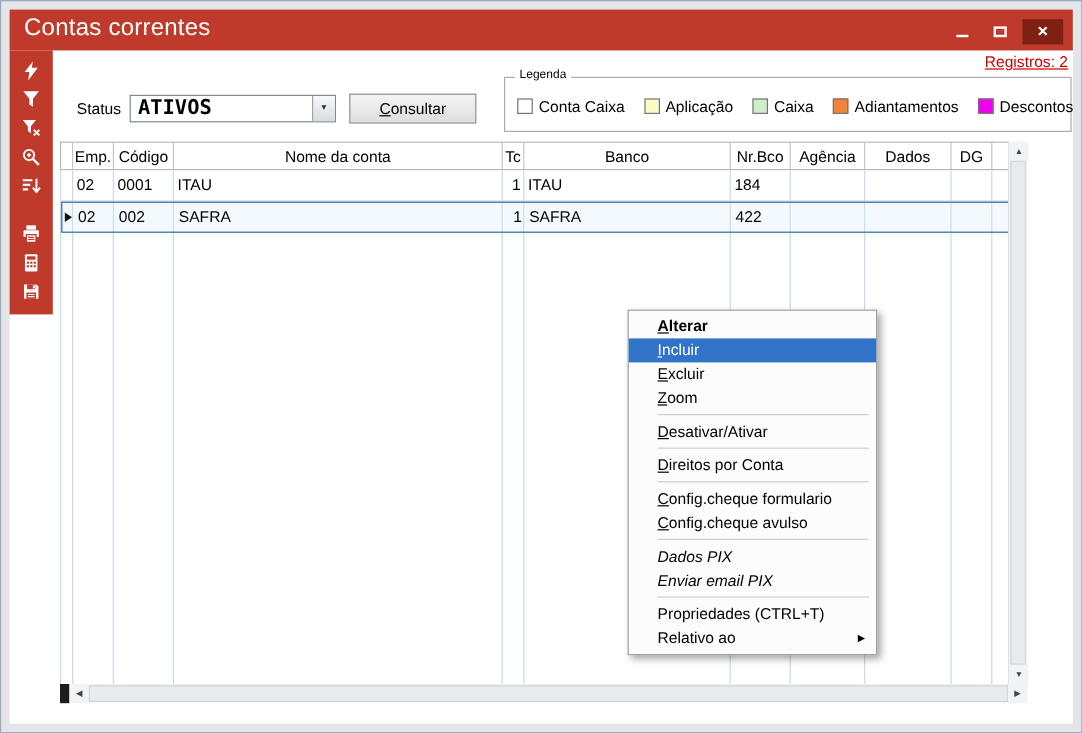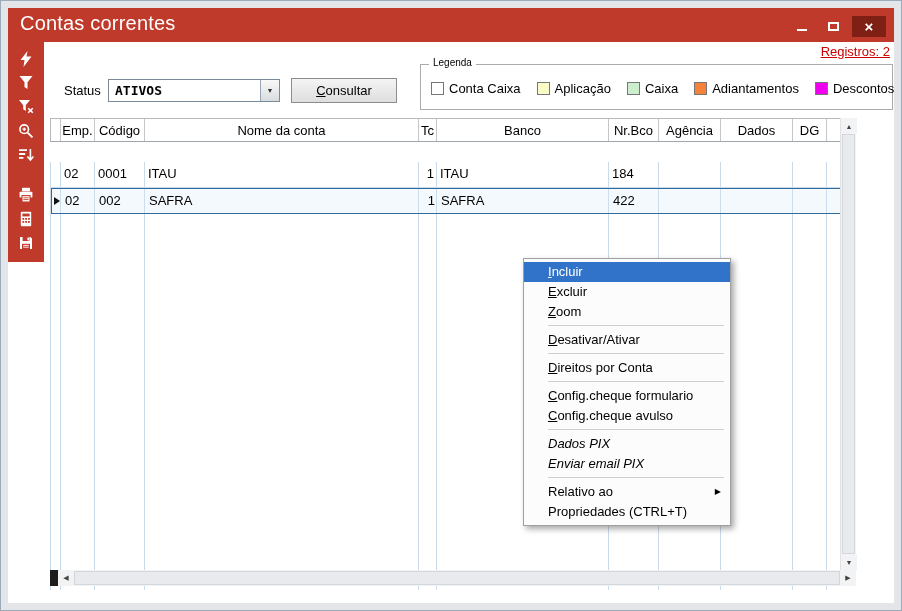--- a/index.html
+++ b/index.html
@@ -28,21 +28,21 @@
              display: flex; flex-direction: column; align-items: center; padding: 6px 0 8px; gap: 2px; }
   .tbtn { width: 28px; height: 22px; display: flex; align-items: center; justify-content: center; cursor: pointer; }
   .tbtn.group-start { margin-top: 16px; }
   .tbtn svg { display: block; }
 
   
   .status-label { position: absolute; left: 64px; top: 83px; font-size: 13px; color: #000; }
   .combo { position: absolute; left: 108px; top: 79px; width: 172px; height: 23px; background: #fff;
            border: 1px solid #7A8A99; display: flex; align-items: stretch; cursor: default; }
   .combo-value { flex: 1; padding-left: 6px; font-family: "DejaVu Sans Mono", monospace; font-weight: bold;
-                 font-size: 13px; line-height: 21px; }
+                 font-size: 17px; line-height: 21px; }
   .combo-btn { width: 19px; border-left: 1px solid #98A5B3; background: linear-gradient(#F8F8F8, #D9DCDF);
                display: flex; align-items: center; justify-content: center; }
   .combo-arrow { font-size: 7px; color: #333; }
   .consult-btn { position: absolute; left: 291px; top: 78px; width: 106px; height: 25px;
                  background: linear-gradient(#F4F4F4, #DEDEDE); border: 1px solid #8C8C8C;
                  display: flex; align-items: center; justify-content: center; font-size: 13px; cursor: pointer; }
   .mn-first { display: block; }
   .mn-first::first-letter { text-decoration: underline; }
 
   
@@ -60,21 +60,21 @@
   .hc, .gc, .gcol { flex: 0 0 auto; }
 
   .grid-header { position: absolute; left: 50px; top: 118px; width: 790px; height: 24px; display: flex;
                  background: #fff; border-top: 1px solid #B9B9B9; border-bottom: 1px solid #9FA6AD;
                  border-left: 1px solid #B9B9B9; }
   .hc { border-right: 1px solid #C6C6C6; font-size: 13px; color: #000; display: flex; align-items: center;
         justify-content: center; white-space: nowrap; overflow: hidden; cursor: default; }
   .hc.wf { border-right: none; }
 
   .grid-body { position: absolute; left: 50px; top: 142px; width: 790px; height: 428px; background: #fff;
-               border-left: 1px solid #C9DAEA; margin-top: 20px; }
+               border-left: 1px solid #C9DAEA; }
   .gcols { position: absolute; inset: 0; display: flex; }
   .gcol { height: 100%; border-right: 1px solid #C9DAEA; }
   .gcol.wf { border-right: none; }
 
   .grid-row { position: absolute; left: 0; width: 790px; height: 26px; display: flex;
               border-bottom: 1px solid #C9DAEA; cursor: pointer; }
   .row-0 { top: 0; }
   .row-1 { top: 26px; }
   .grid-row.selected { border: 1px solid #2F6B9E; background: rgba(216,233,247,0.28); }
   .gc { font-size: 13px; line-height: 24px; padding: 0 3px; white-space: nowrap; overflow: hidden; }
@@ -322,20 +322,23 @@
     <div class="sb-btn sb-left">
         <span class="sb-glyph">◀</span>
       </div>
     <div class="hthumb"></div>
     <div class="sb-btn sb-right">
         <span class="sb-glyph">▶</span>
       </div>
   </div>
 
   <div class="context-menu">
+    <div class="mi mn bold">
+        <span class="milabel">Alterar</span>
+      </div>
     <div class="mi mn hl">
         <span class="milabel">Incluir</span>
       </div>
     <div class="mi mn">
         <span class="milabel">Excluir</span>
       </div>
     <div class="mi mn">
         <span class="milabel">Zoom</span>
       </div>
     <div class="msep"></div>
@@ -354,22 +357,22 @@
         <span class="milabel">Config.cheque avulso</span>
       </div>
     <div class="msep"></div>
     <div class="mi italic">
         <span class="milabel">Dados PIX</span>
       </div>
     <div class="mi italic">
         <span class="milabel">Enviar email PIX</span>
       </div>
     <div class="msep"></div>
+    <div class="mi">
+        <span class="milabel">Propriedades (CTRL+T)</span>
+      </div>
     <div class="mi">
       <span class="milabel">Relativo ao</span>
       <span class="subarrow">▶</span>
     </div>
-    <div class="mi">
-        <span class="milabel">Propriedades (CTRL+T)</span>
-      </div>
   </div>
 
 </div>
 
 </body></html>

